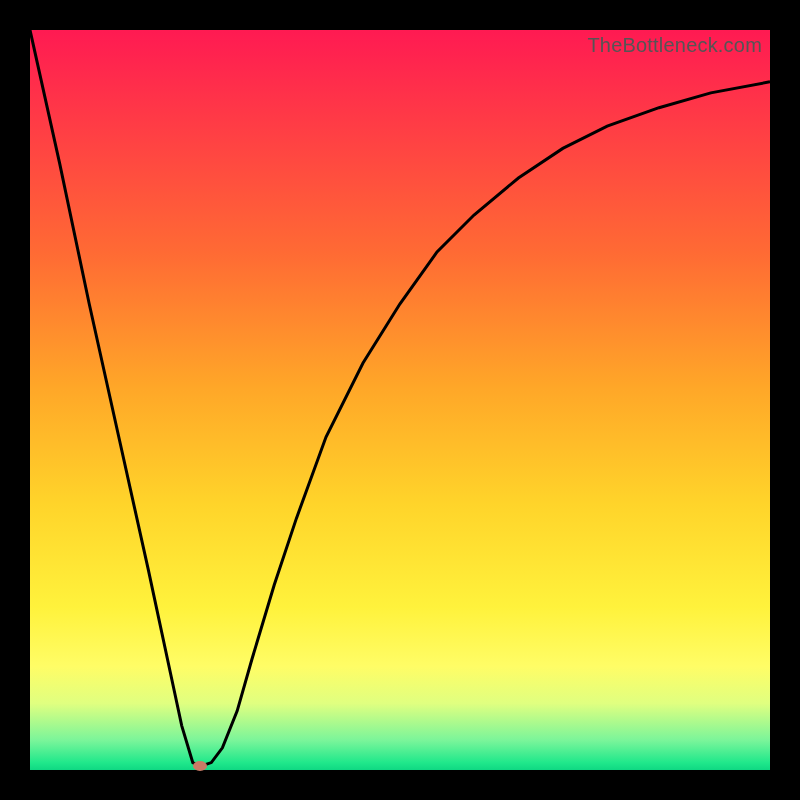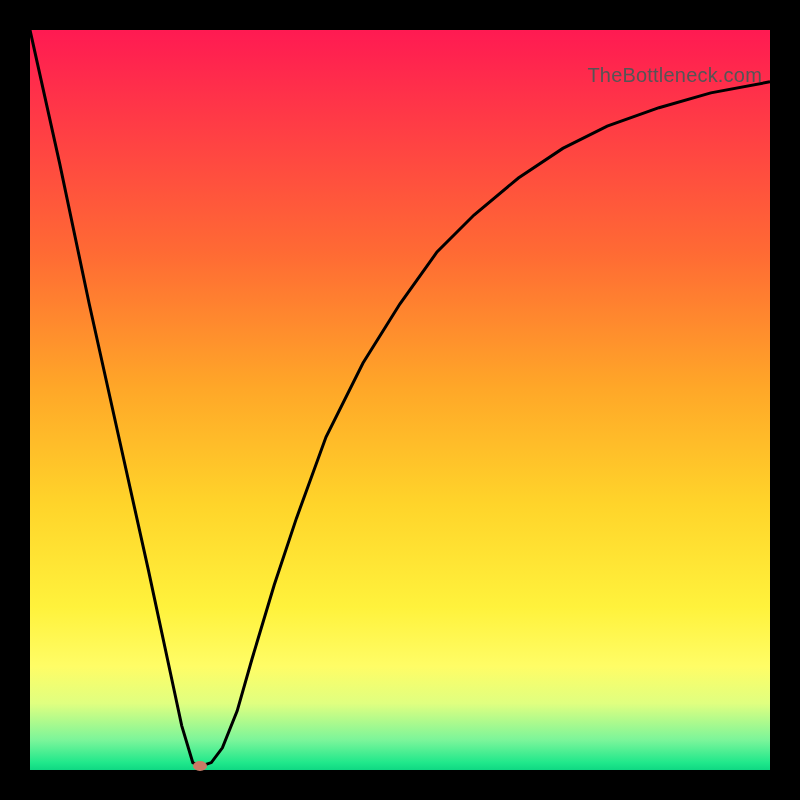--- a/index.html
+++ b/index.html
@@ -39,21 +39,20 @@
   }
   .watermark {
     position: absolute;
     top: 4px;
     right: 8px;
     color: #555;
     font-size: 20px;
     font-weight: 500;
     letter-spacing: 0.2px;
     user-select: none;
-    margin-top: 30px;
   }
   svg.curve {
     position: absolute;
     inset: 0;
     width: 100%;
     height: 100%;
   }
   .marker {
     position: absolute;
     width: 14px;

